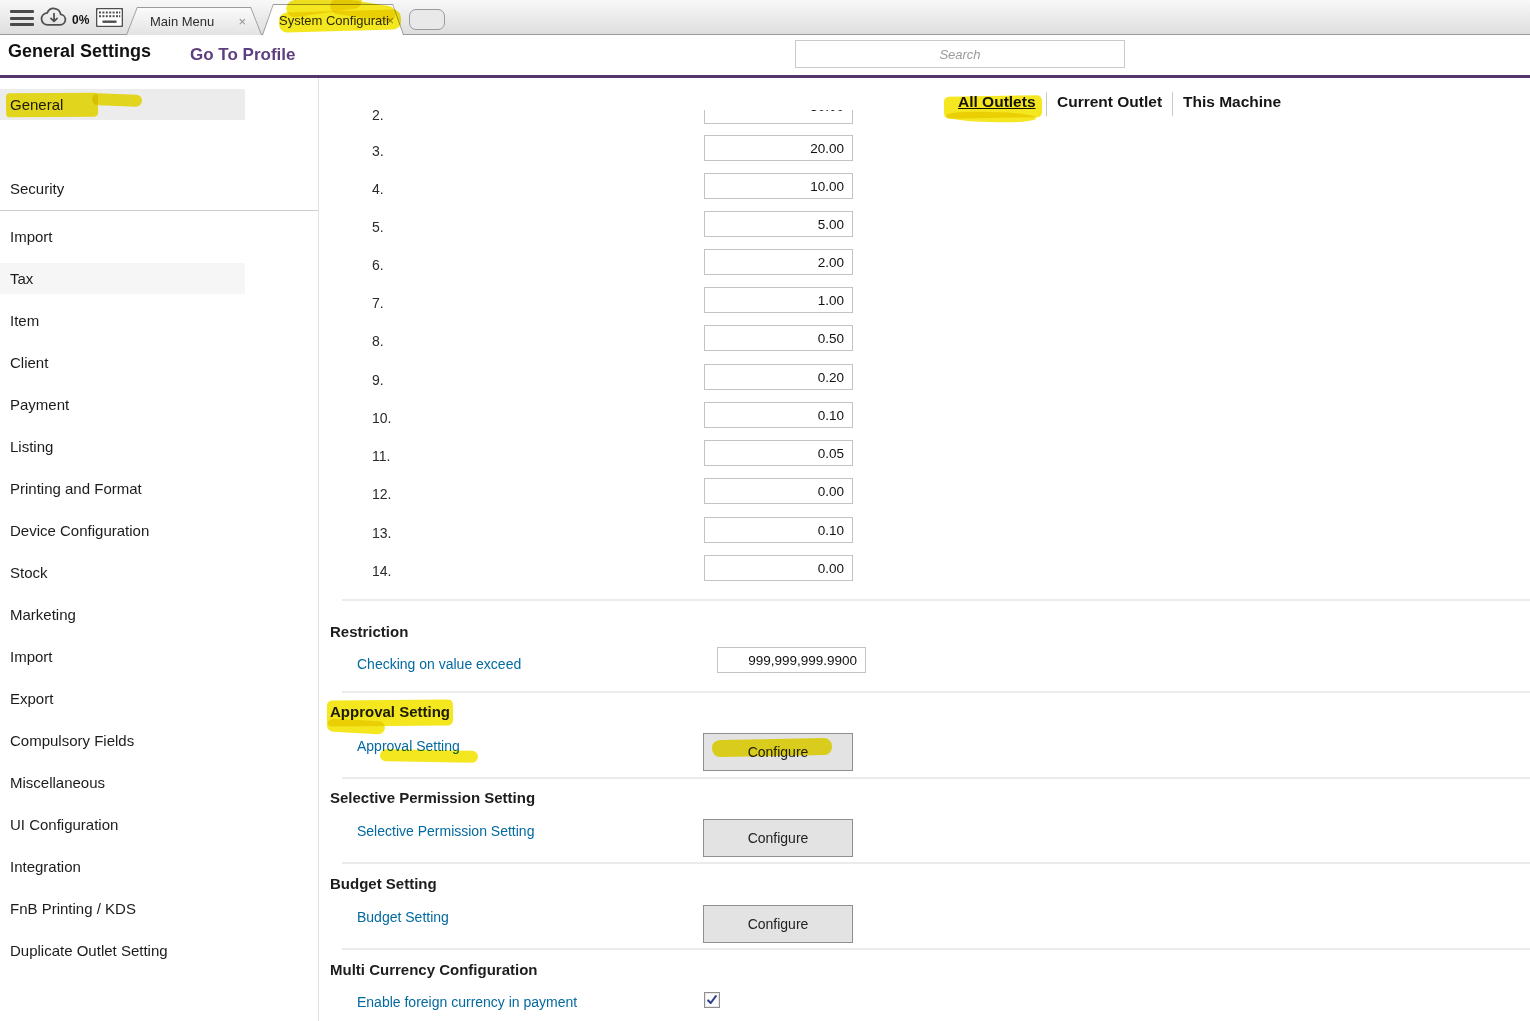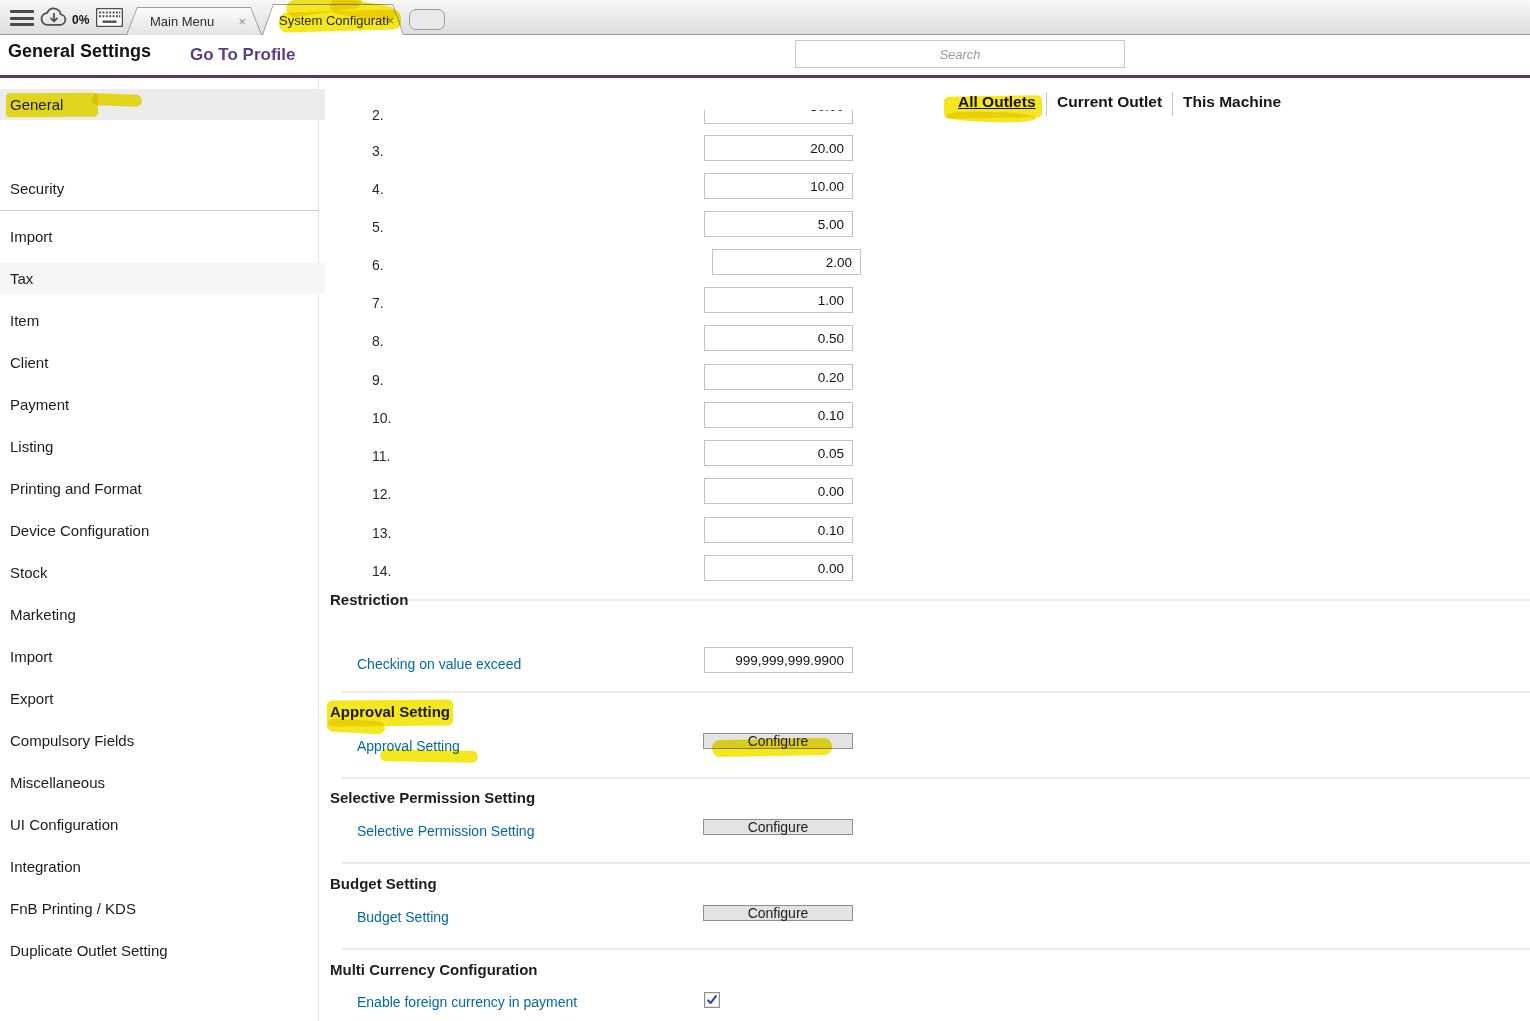--- a/index.html
+++ b/index.html
@@ -37,21 +37,21 @@
   .profile-link { position:absolute; left:190px; top:45px; font-size:17px; font-weight:bold;
                   color:#5d3e7f; cursor:pointer; }
   .search { position:absolute; left:795px; top:40px; width:330px; height:28px;
             border:1px solid #c9c9c9; font-size:13px; text-align:center; font-style:italic;
             color:#444; outline:none; font-family:"Liberation Sans",sans-serif; }
   .search::placeholder { color:#9a9a9a; font-style:italic; }
   .purple-rule { position:absolute; left:0; top:75px; width:1530px; height:3px; background:#53376b; }
 
   
   .v-divider { position:absolute; left:318px; top:78px; width:1px; height:943px; background:#e2e2e2; }
-  .side-item { position:absolute; left:0; width:325px; height:31px; cursor:pointer;
+  .side-item { position:absolute; left:0; width:245px; height:31px; cursor:pointer;
                display:flex; align-items:center; padding-left:10px; font-size:15px; color:#1c1c1c; }
   .side-item.sel { background:#ececec; }
   .side-item.hov { background:#f6f6f6; }
   .side-divider { position:absolute; left:0; top:210px; width:318px; height:1px; background:#cfcfcf; }
 
   
   .outlet-tab { position:absolute; top:93px; font-size:15.5px; font-weight:bold; color:#161616;
                 cursor:pointer; white-space:nowrap; }
   .outlet-tab.sel { text-decoration:underline; }
   .outlet-sep { position:absolute; top:92px; width:1px; height:24px; background:#c8c8c8; }
@@ -61,21 +61,21 @@
   .val-input { position:absolute; left:704px; width:149px; height:26px;
                border:1px solid #c3c3c3; background:#fff; font-size:13.5px; color:#111;
                text-align:right; padding-right:8px; outline:none;
                font-family:"Liberation Sans",sans-serif; }
   .cut-box { position:absolute; left:704px; top:110px; width:149px; height:14px;
              border:1px solid #c3c3c3; border-top:none; background:#fff; overflow:hidden; }
   .cut-box span { position:absolute; right:8px; top:-11px; font-size:13.5px; color:#111; }
   .divider-h { position:absolute; left:342px; width:1188px; height:2px; background:#ebebeb; }
   .section-title { position:absolute; left:330px; font-size:15px; font-weight:bold; color:#1d1d1d; }
   .field-label { position:absolute; left:357px; font-size:14px; color:#0369a1; }
-  .btn-configure { position:absolute; left:703px; width:150px; height:16px;
+  .btn-configure { position:absolute; left:703px; width:150px; height:38px;
                    background:#e3e3e3; border:1px solid #8f8f8f; font-size:14px; color:#222;
                    display:flex; align-items:center; justify-content:center; cursor:pointer;
                    font-family:"Liberation Sans",sans-serif; }
   .checkbox { position:absolute; left:704px; top:992px; width:16px; height:16px;
               border:1px solid #8f8f8f; background:#fbfbfb; cursor:pointer;
               display:flex; align-items:center; justify-content:center; box-shadow:inset 0 0 0 1px #e8e8e8; }
 
   
   .hl { position:absolute; background:#f3e300; mix-blend-mode:multiply; opacity:0.88;
         pointer-events:none; z-index:5; }
@@ -215,42 +215,42 @@
       <span>50.00</span>
     </div>
 
   <div class="num-label" style="top:141px">3.</div>
   <input class="val-input" style="top: 135px;" value="20.00">
   <div class="num-label" style="top:179px">4.</div>
   <input class="val-input" style="top: 173px;" value="10.00">
   <div class="num-label" style="top:217px">5.</div>
   <input class="val-input" style="top: 211px;" value="5.00">
   <div class="num-label" style="top:255px">6.</div>
-  <input class="val-input" style="top: 249px; margin-left: 8px;" value="2.00">
+  <input class="val-input" style="top: 249px;" value="2.00">
   <div class="num-label" style="top:293px">7.</div>
   <input class="val-input" style="top: 287px;" value="1.00">
   <div class="num-label" style="top:331px">8.</div>
   <input class="val-input" style="top: 325px;" value="0.50">
   <div class="num-label" style="top:370px">9.</div>
   <input class="val-input" style="top: 364px;" value="0.20">
   <div class="num-label" style="top:408px">10.</div>
   <input class="val-input" style="top: 402px;" value="0.10">
   <div class="num-label" style="top:446px">11.</div>
   <input class="val-input" style="top: 440px;" value="0.05">
   <div class="num-label" style="top:484px">12.</div>
   <input class="val-input" style="top: 478px;" value="0.00">
   <div class="num-label" style="top:523px">13.</div>
   <input class="val-input" style="top: 517px;" value="0.10">
   <div class="num-label" style="top:561px">14.</div>
   <input class="val-input" style="top: 555px;" value="0.00">
 
   <div class="divider-h" style="top:599px"></div>
-  <div class="section-title" style="top:591px">Restriction</div>
+  <div class="section-title" style="top:623px">Restriction</div>
   <div class="field-label" style="top:656px">Checking on value exceed</div>
-  <input class="val-input" style="top: 647px;" value="999,999,999.9900">
+  <input class="val-input" style="top: 647px; margin-left: 13px;" value="999,999,999.9900">
 
   <div class="divider-h" style="top:691px"></div>
   <div class="section-title" style="top:703px">Approval Setting</div>
   <div class="field-label" style="top:738px">Approval Setting</div>
   <button class="btn-configure" style="top:733px">Configure</button>
 
   <div class="divider-h" style="top:777px"></div>
   <div class="section-title" style="top:789px">Selective Permission Setting</div>
   <div class="field-label" style="top:823px">Selective Permission Setting</div>
   <button class="btn-configure" style="top:819px">Configure</button>

